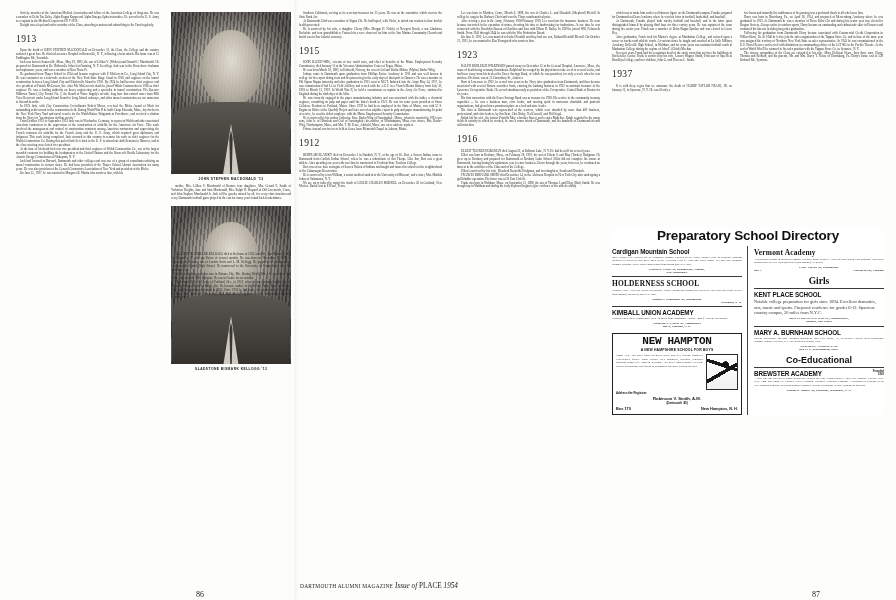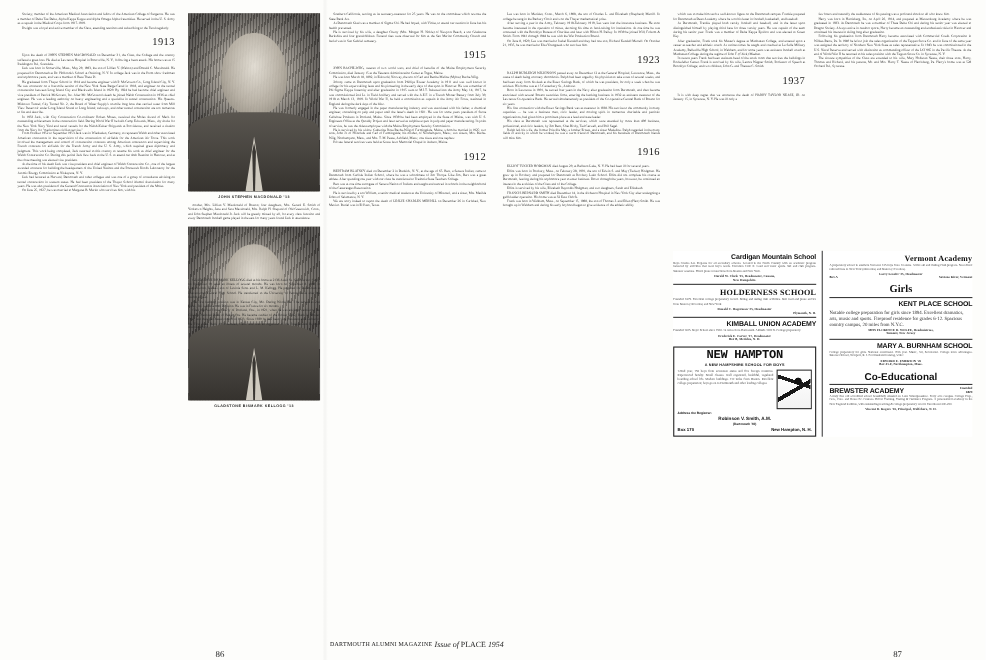--- a/index.html
+++ b/index.html
@@ -36,21 +36,21 @@
   .c4{left:457px;}
   .c5{left:612px;}
   .c6{left:740px;}
   .c2{width:120px;}
   .c5{width:120px;}
 
   .col p{margin:0 0 0 0;text-indent:4px;}
 
   
   .year{
-    text-align:right;
+    text-align:left;
     font-size:9.5px;
     line-height:1;
     margin:7px 0 5px;
     font-family:"Liberation Serif", serif;
     color:#1b1b1b;
     letter-spacing:.4px;
   }
 
   
   .photo{
@@ -119,21 +119,21 @@
   .adcol{width:130px;}
   .adcol.left{padding-right:5px;border-right:1px solid #444;}
   .adcol.right{padding-left:6px;}
   .ad{
     border-top:1px solid #3a3a3a;
     padding:2px 0 2.5px;
   }
   .ad:first-child{border-top:none;}
   .ad h4{
     margin:0 0 1px;
-    text-align:right;
+    text-align:left;
     font-family:"Liberation Sans", sans-serif;
     font-weight:bold;
     font-size:6.3px;
     letter-spacing:-.1px;
     color:#111;
   }
   .ad h4.serifcap{
     font-family:"Liberation Serif", serif;
     font-size:7.4px;
     letter-spacing:.2px;
@@ -342,20 +342,21 @@
     </div>
 
     <div class="col c6">
       <p>few hours and naturally the suddenness of his passing was a profound shock to all who knew him.</p>
       <p>Harry was born in Harrisburg, Pa., on April 26, 1914, and prepared at Mercersburg Academy where he was graduated in 1933. At Dartmouth he was a member of Theta Delta Chi and during his senior year was elected to Dragon Society. Always active in outdoor sports, Harry became an outstanding and enthusiastic skier in Hanover and continued his interest in skiing long after graduation.</p>
       <p>Following his graduation from Dartmouth Harry became associated with Commercial Credit Corporation in Wilkes-Barre, Pa. In 1940 he left to join the sales organization of the Tappan Stove Co. and in June of the same year was assigned the territory of Northern New York State as sales representative. In 1943 he was commissioned in the U.S. Naval Reserve and served with distinction as commanding officer of the LCI 965 in the Pacific Theatre. At the end of World War II he returned to his sales position with the Tappan Stove Co. in Syracuse, N. Y.</p>
       <p>The sincere sympathies of the Class are extended to his wife, Mary Holleran Nease, their three sons, Harry, Thomas and Richard, and his parents, Mr. and Mrs. Harry T. Nease of Harrisburg, Pa. Harry's home was at 528 Orchard Rd., Syracuse.</p>
     </div>
 
     <div class="adbox">
+      <div class="ad-title">Preparatory School Directory</div>
 
       <div class="adcols">
 
         <div class="adcol left">
 
           <div class="ad">
             <h4>Cardigan Mountain School</h4>
             <div class="body">Boys Grades 6-8. Prepares for all secondary schools. Located in the North Country with an academic program balanced by activities that meet boy's needs. Elevation 1300 ft. Land and water sports. Ski and club program. Summer sessions. Direct plane connections from Boston and New York.</div>
             <div class="sig">
               <div>Harold W. Clark '25, Headmaster, Canaan,</div>

